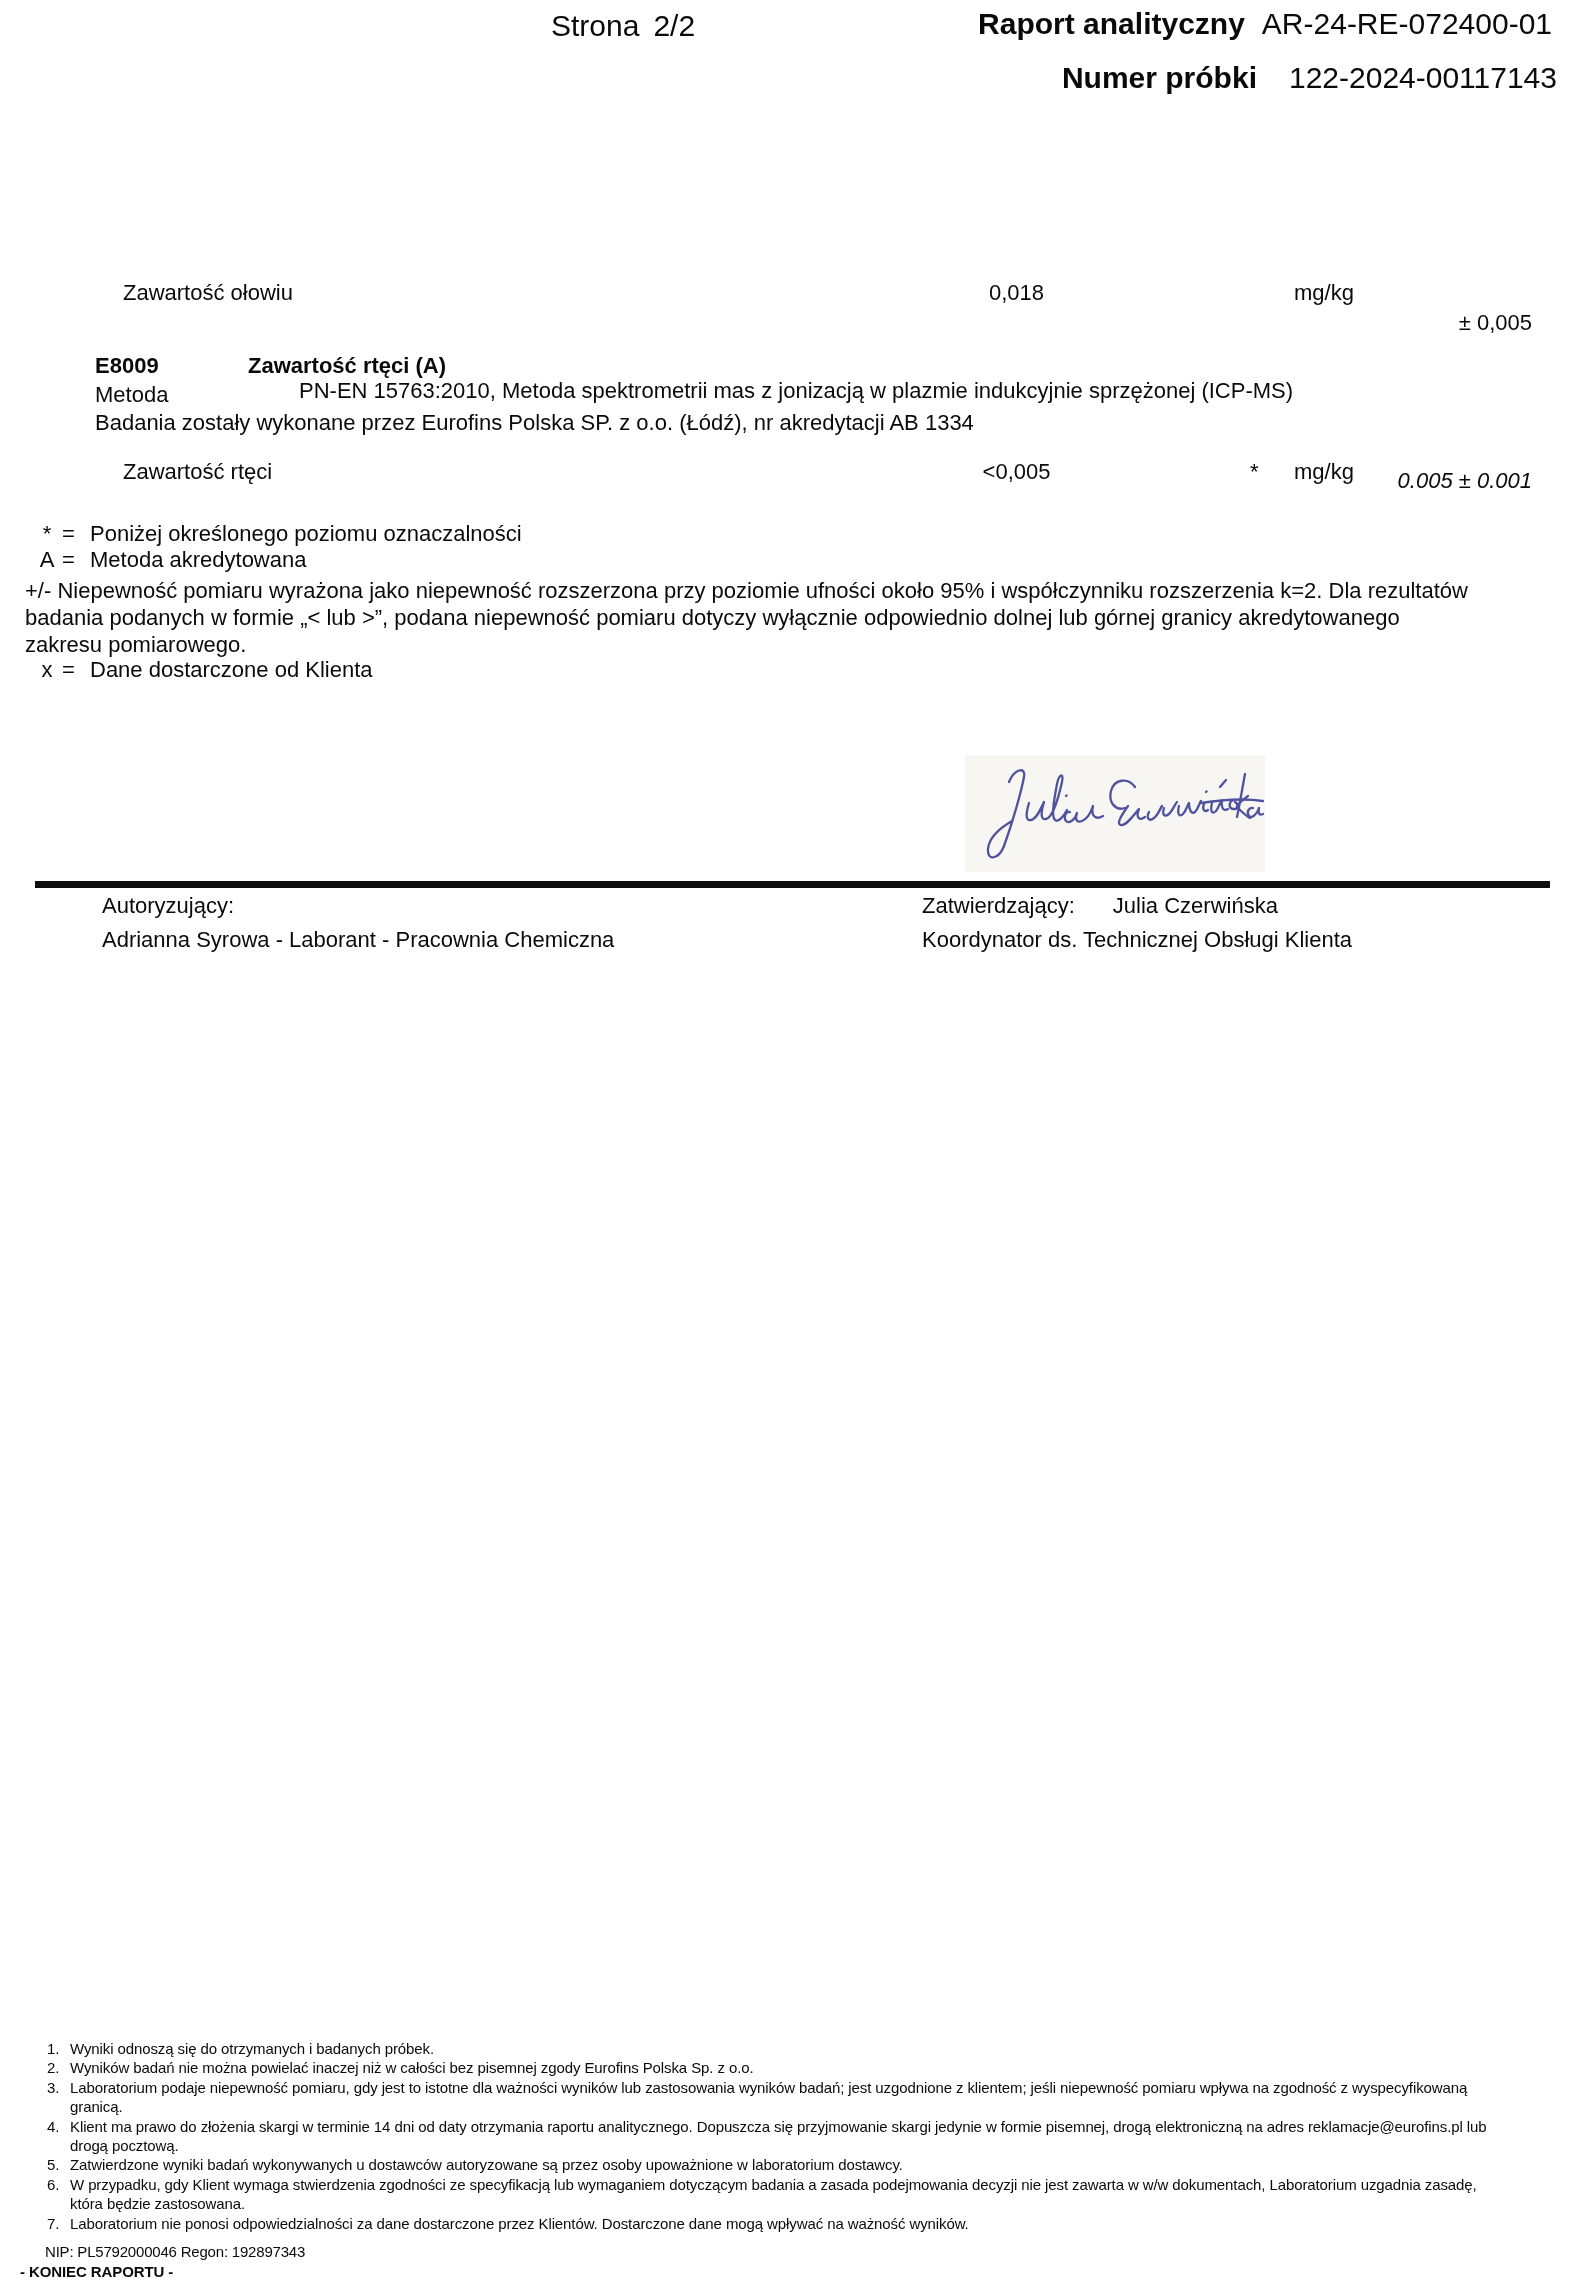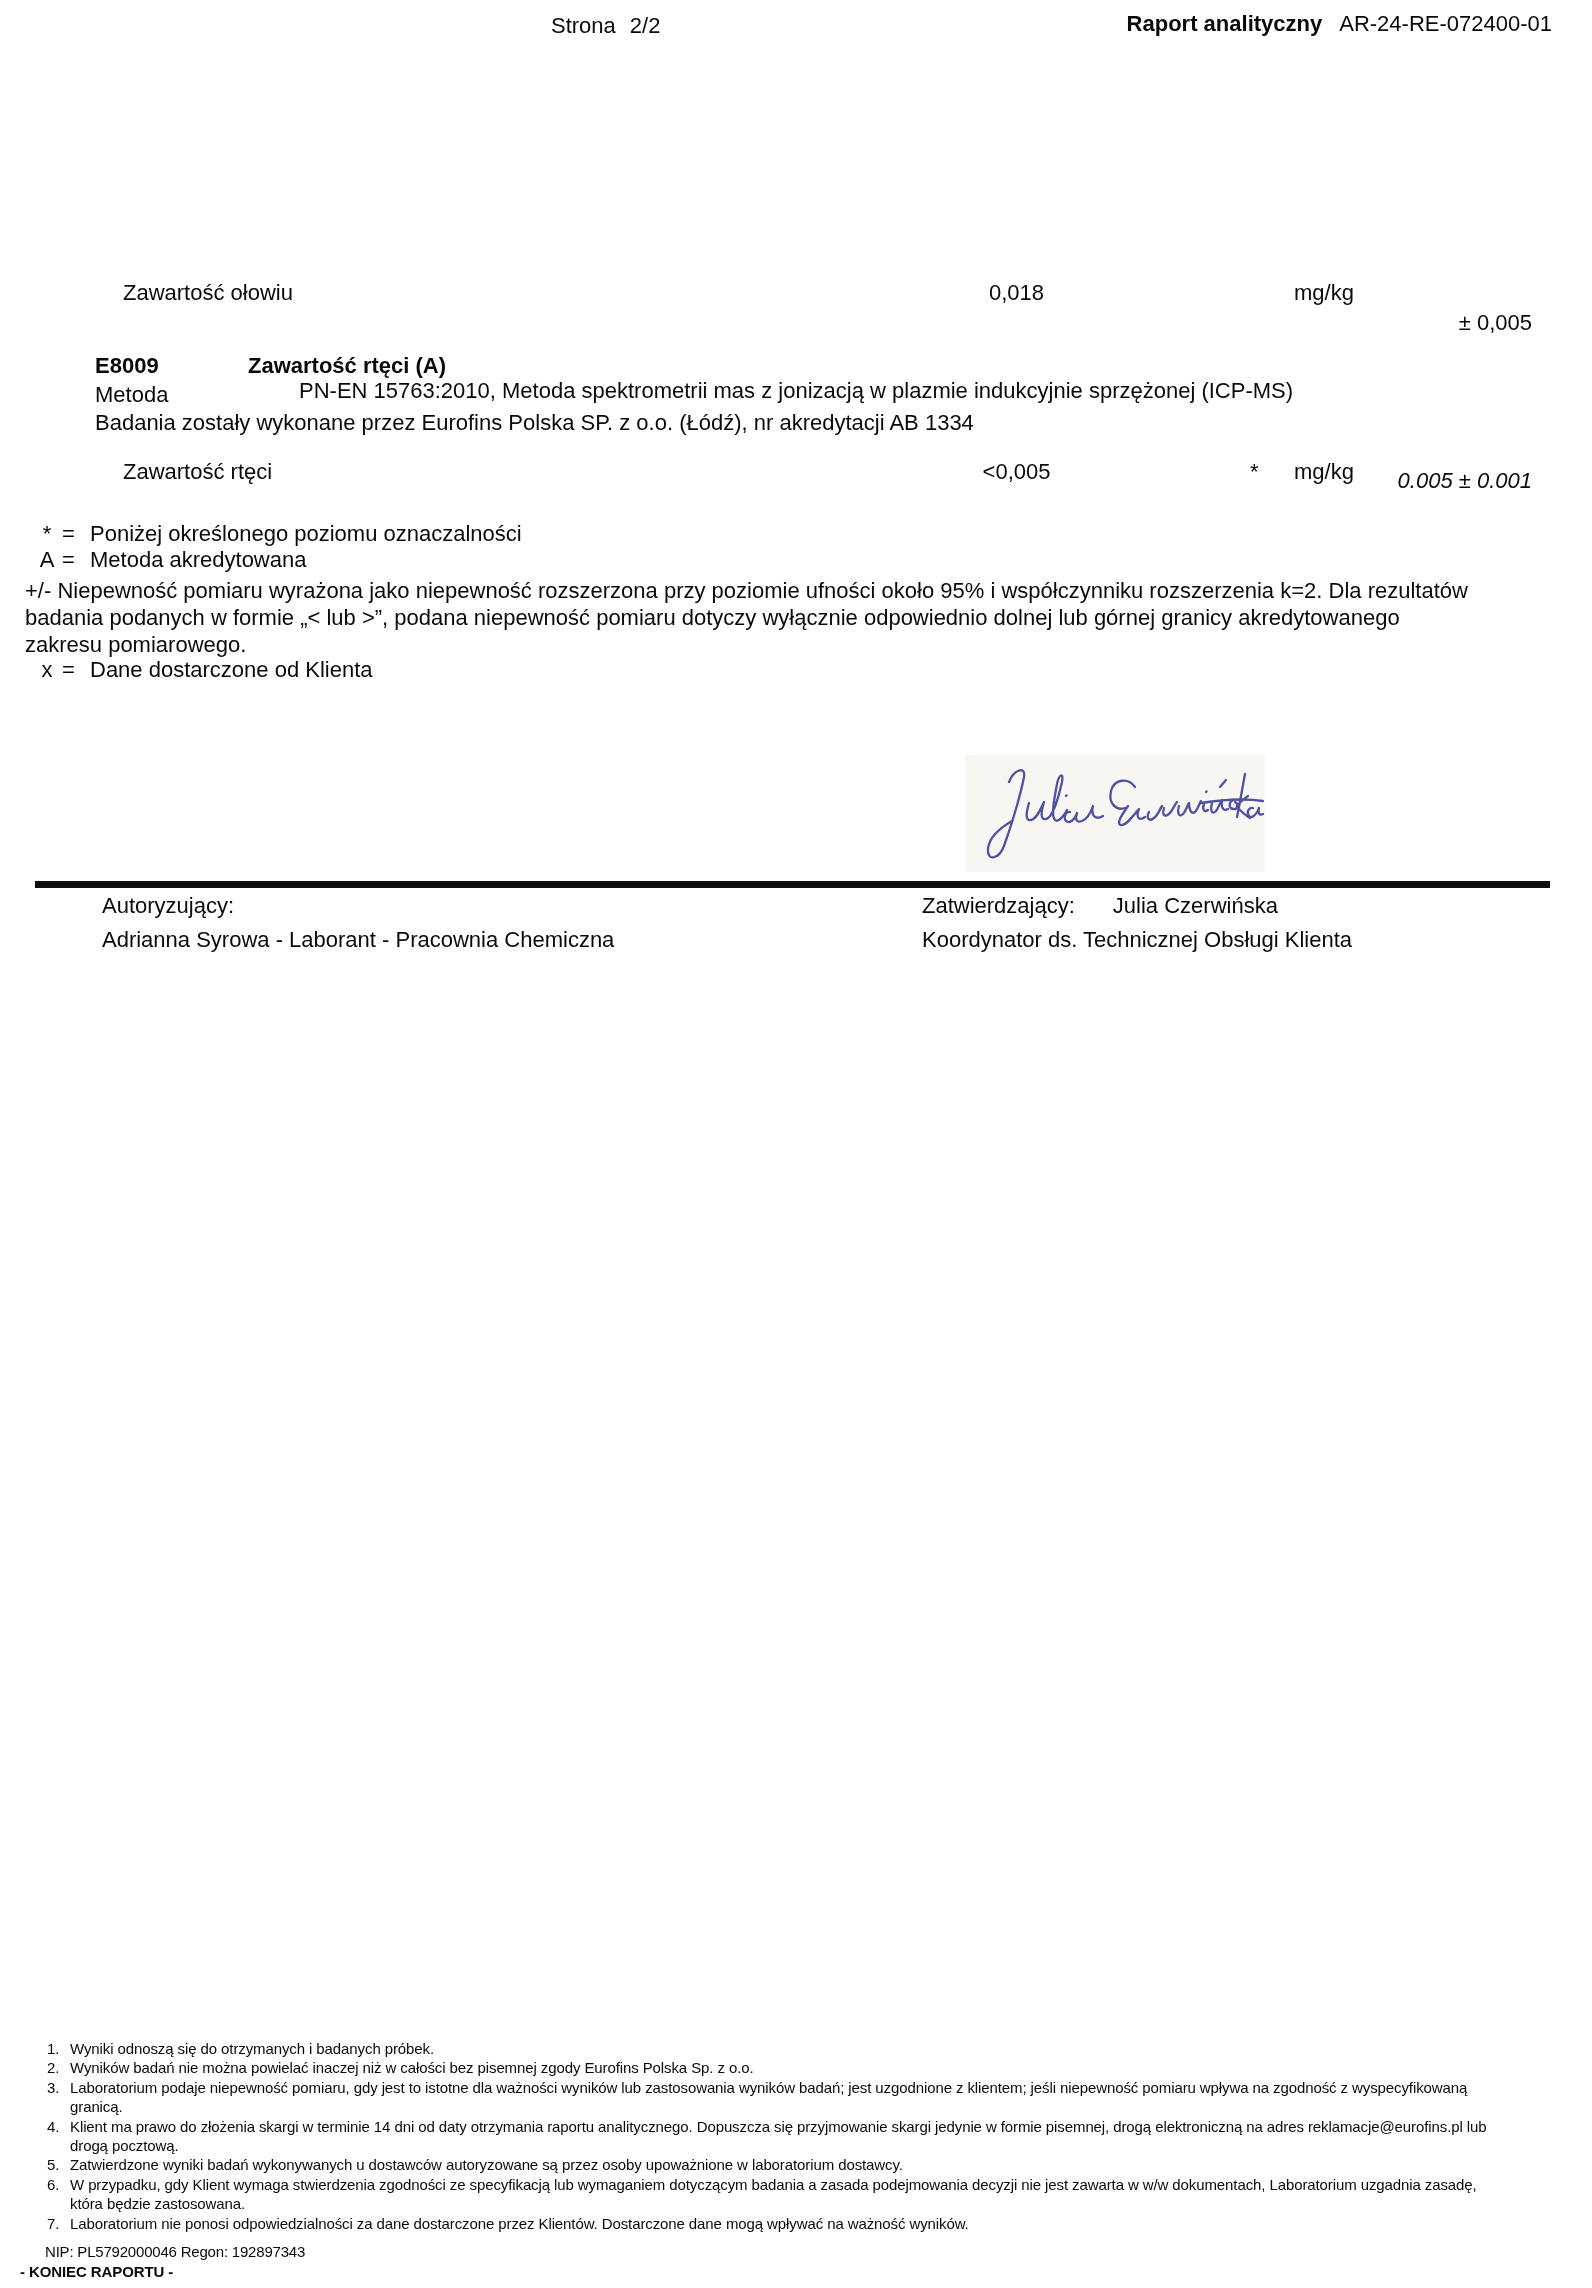--- a/index.html
+++ b/index.html
@@ -12,21 +12,21 @@
     position:relative;
     width:1592px;
     height:2289px;
     background:#ffffff;
     margin:0 auto;
     overflow:hidden;
   }
   .abs{position:absolute;white-space:nowrap;}
   .wrapable{position:absolute;white-space:normal;}
   .b{font-weight:bold;}
-  .fs30{font-size:22px;line-height:34px;}
+  .fs30{font-size:30px;line-height:34px;}
   .fs22{font-size:22px;line-height:26px;}
   .flex{display:flex;align-items:baseline;}
 
   
   .strona{left:551px;top:9px;gap:14px;}
   .report-line{top:7px;right:40px;gap:17px;}
   .sample-line{top:61px;right:35px;gap:32px;}
 
   
   .c-name{left:123px;}
@@ -96,20 +96,24 @@
   <div class="abs flex strona fs30">
     <span>Strona</span>
     <span>2/2</span>
   </div>
 
   <div class="abs flex report-line fs30">
     <span class="b">Raport analityczny</span>
     <span>AR-24-RE-072400-01</span>
   </div>
 
+  <div class="abs flex sample-line fs30">
+    <span class="b">Numer próbki</span>
+    <span>122-2024-00117143</span>
+  </div>
 
   <div>
     <span class="abs fs22 c-name t-row1">Zawartość ołowiu</span>
     <span class="abs fs22 c-val t-row1">0,018</span>
     <span class="abs fs22 c-unit t-row1">mg/kg</span>
     <span class="abs fs22 c-unc t-row1-unc">± 0,005</span>
   </div>
 
   <div>
     <span class="abs fs22 b t-code">E8009</span>

